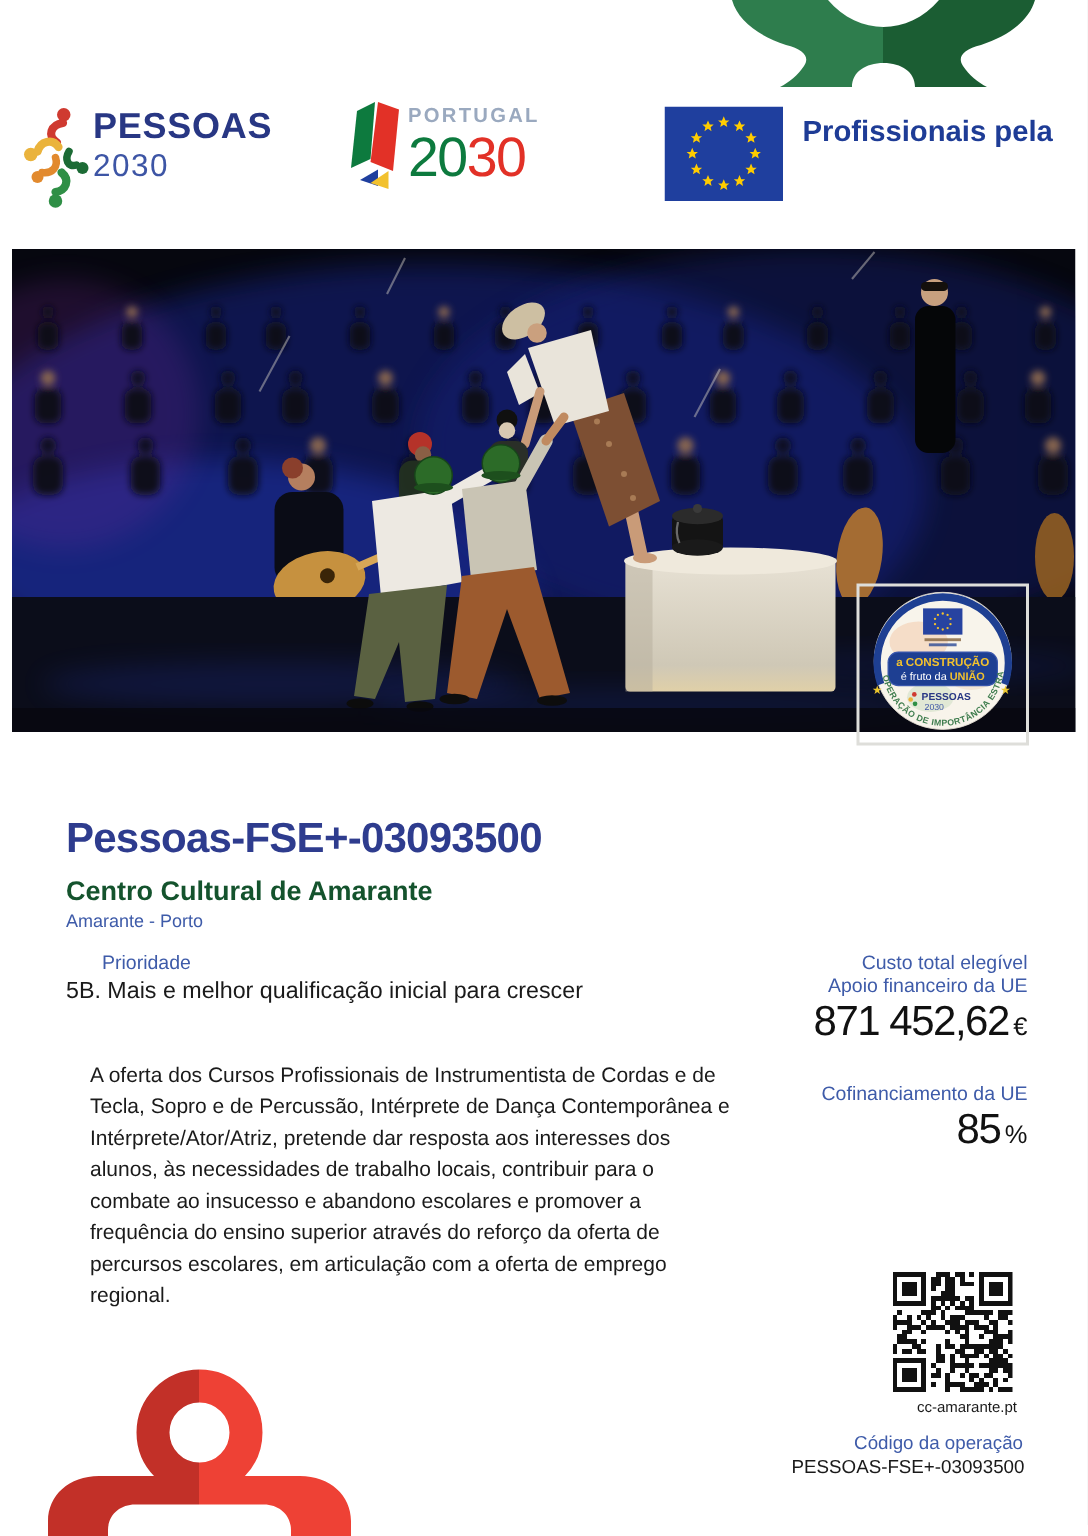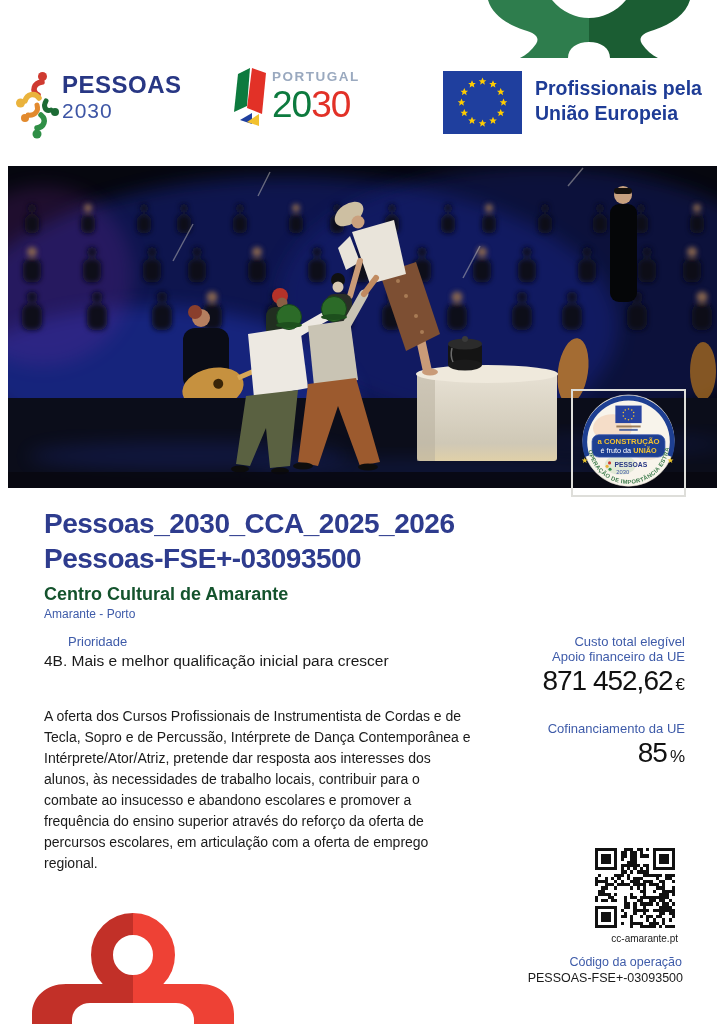--- a/index.html
+++ b/index.html
@@ -33,21 +33,21 @@
              box-sizing:border-box;background:transparent;}
   .badge-box svg{display:block;width:100%;height:100%;}
 
   
   .title{left:44px;top:506px;font-size:28px;font-weight:bold;color:#2e3c8e;
          line-height:35px;letter-spacing:-.5px;}
   .beneficiary{left:44px;top:584px;font-size:18px;color:#14532d;font-weight:bold;}
   .location{left:44px;top:607px;font-size:12px;color:#3e5ba9;}
   .prio-label{left:44px;top:634px;font-size:13px;color:#3e5ba9;margin-left:24px;}
   .prio-value{left:44px;top:652px;font-size:15.5px;color:#1a1a1a;}
-  .description{left:44px;top:706px;width:432px;font-size:14px;line-height:21px;color:#1a1a1a;}
+  .description{left:60px;top:706px;width:432px;font-size:14px;line-height:21px;color:#1a1a1a;}
 
   
   .stats{right:40px;top:634px;width:260px;display:flex;flex-direction:column;align-items:flex-end;text-align:right;}
   .stat-label{font-size:13px;color:#3e5ba9;}
   .stat-value{font-size:28px;color:#111;letter-spacing:-1px;line-height:34px;}
   .stat-unit{font-size:17px;letter-spacing:0;margin-left:3px;}
   .gap1{margin-bottom:23px;}
   .gap2{margin-bottom:19px;}
 
   
@@ -129,21 +129,20 @@
           <use href="#st" x="50" y="49.7"></use>
         <use href="#st" x="39.5" y="52.5"></use>
           <use href="#st" x="29" y="49.7"></use>
         <use href="#st" x="21.3" y="42"></use>
           <use href="#st" x="18.5" y="31.5"></use>
         <use href="#st" x="21.3" y="21"></use>
           <use href="#st" x="29" y="13.3"></use>
       </svg>
       <div class="abs eu-text">
         <div>Profissionais pela</div>
-        <div>União Europeia</div>
       </div>
     </div>
   </header>
 
   <figure class="abs photo" style="margin:0">
     <svg viewBox="0 0 709 322" preserveAspectRatio="none">
       <defs>
         <filter id="b8" x="-40%" y="-40%" width="180%" height="180%">
             <feGaussianBlur stdDeviation="9"></feGaussianBlur>
           </filter>
@@ -370,25 +369,25 @@
       <defs>
           <path id="badge-arc" d="M15,60 A42,42 0 0 0 98,60" fill="none"></path>
         </defs>
       <text font-size="6" font-weight="bold" fill="#3f7d4e" letter-spacing=".3">
         <textPath href="#badge-arc" startOffset="1%">OPERAÇÃO DE IMPORTÂNCIA ESTRATÉGICA</textPath>
       </text>
     </svg>
   </div>
 
   <main>
-    <h1 class="abs title" style="margin:0"><span>Pessoas_2030_CCA_2025_2026</span><br><span>Pessoas-FSE+-03093500</span></h1>
+    <h1 class="abs title" style="margin:0"><br><span>Pessoas-FSE+-03093500</span></h1>
     <div class="abs beneficiary">Centro Cultural de Amarante</div>
     <div class="abs location">Amarante - Porto</div>
     <div class="abs prio-label">Prioridade</div>
-    <div class="abs prio-value">4B. Mais e melhor qualificação inicial para crescer</div>
+    <div class="abs prio-value">5B. Mais e melhor qualificação inicial para crescer</div>
     <p class="abs description" style="margin:0">A oferta dos Cursos Profissionais de Instrumentista de Cordas e de Tecla, Sopro e de Percussão, Intérprete de Dança Contemporânea e Intérprete/Ator/Atriz, pretende dar resposta aos interesses dos alunos, às necessidades de trabalho locais, contribuir para o combate ao insucesso e abandono escolares e promover a frequência do ensino superior através do reforço da oferta de percursos escolares, em articulação com a oferta de emprego regional.</p>
   </main>
 
   <aside class="abs stats">
     <div class="stat-label">Custo total elegível</div>
     <div class="stat-label">Apoio financeiro da UE</div>
     <div class="stat-value gap2"><span>871 452,62</span><span class="stat-unit">€</span></div>
     <div class="stat-label">Cofinanciamento da UE</div>
     <div class="stat-value"><span>85</span><span class="stat-unit">%</span></div>
   </aside>

